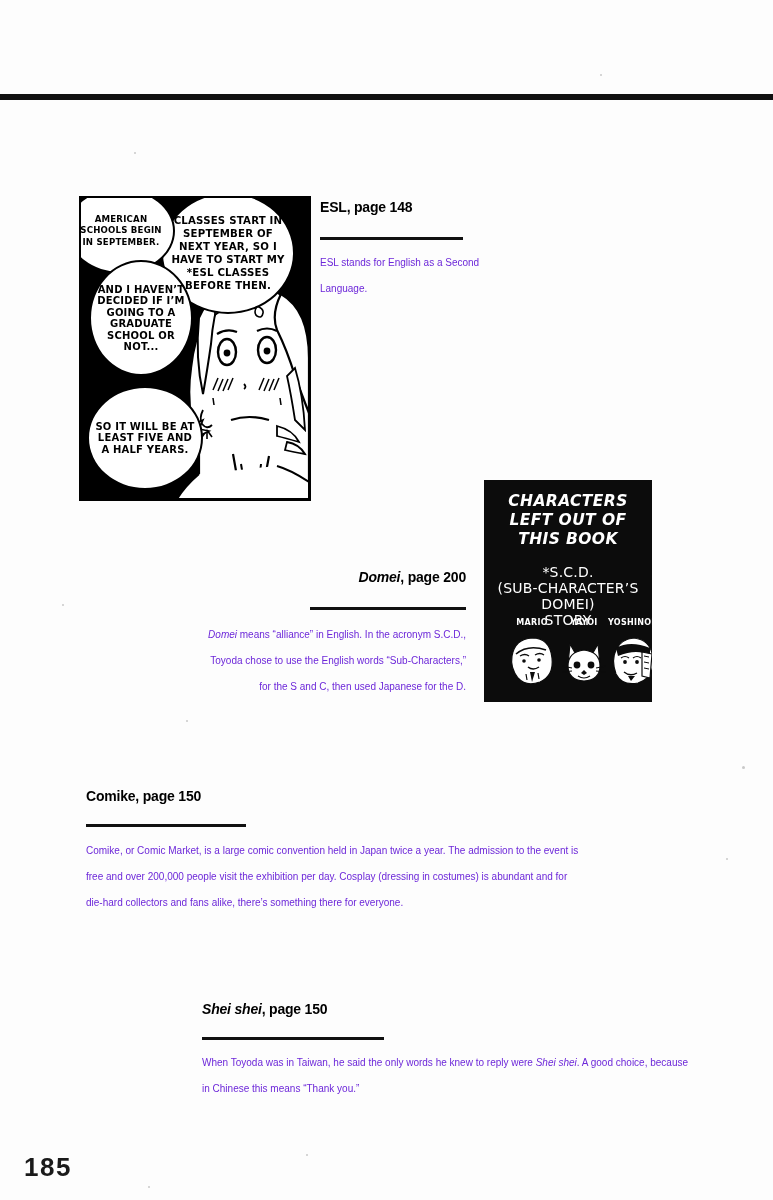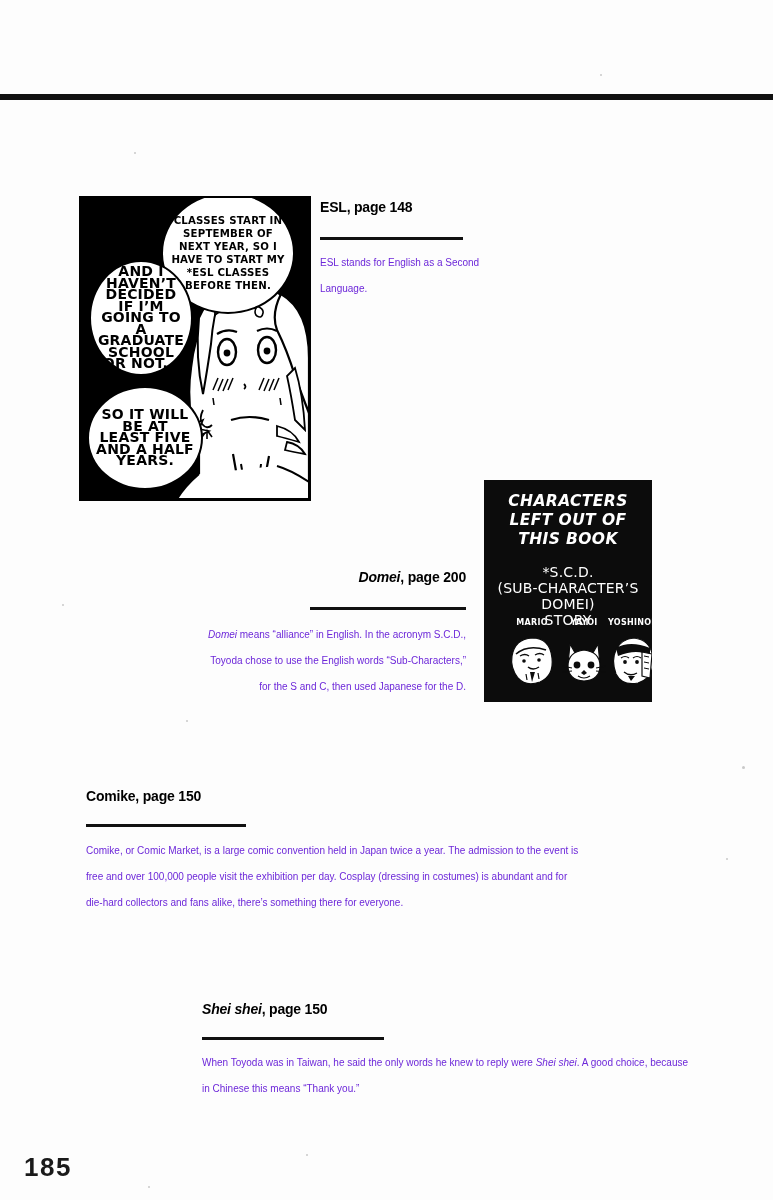--- a/index.html
+++ b/index.html
@@ -81,21 +81,21 @@
     position: absolute;
     background: #ffffff;
     border: 2px solid #000;
     border-radius: 50%;
     display: flex;
     align-items: center;
     justify-content: center;
     text-align: center;
     font-family: "DejaVu Sans", sans-serif;
     font-weight: bold;
-    font-size: 14px;
+    font-size: 10px;
     line-height: 11.5px;
     letter-spacing: 0.2px;
     box-sizing: border-box;
   }
   .bubble span { display: block; padding: 0 6px; }
 
   .bub-a { left: -14px; top: -10px; width: 108px; height: 86px; border-radius: 46% 50% 50% 50%; font-size: 8.6px;}
   .bub-b { left: 8px;  top: 62px;  width: 104px; height: 116px; }
   .bub-c { left: 6px;  top: 188px; width: 116px; height: 104px; }
   .bub-d { left: 80px; top: -6px;  width: 134px; height: 122px; font-size: 10.2px; line-height: 13px;}
@@ -240,20 +240,23 @@
       <path d="M118 276 Q104 288 96 301 L228 301 L228 284 Q210 272 196 268" fill="#fff" stroke="#000" stroke-width="2"></path>
 
       <path d="M196 228 q16 4 22 16 q-14 -4 -22 -6 Z" fill="#fff" stroke="#000" stroke-width="1.8"></path>
       <path d="M206 244 q12 2 18 12 q-12 -2 -20 -4 Z" fill="#fff" stroke="#000" stroke-width="1.8"></path>
 
       <path d="M110 228 l12 -6 l-4 9 l10 2 l-12 6 Z" fill="#fff" stroke="#000" stroke-width="1.6"></path>
     </svg>
 
     <div class="bubble bub-d">
       <span>CLASSES START IN SEPTEMBER OF NEXT YEAR, SO I HAVE TO START MY *ESL CLASSES BEFORE THEN.</span>
+    </div>
+    <div class="bubble bub-a">
+      <span>AMERICAN SCHOOLS BEGIN IN SEPTEMBER.</span>
     </div>
     <div class="bubble bub-b">
       <span>AND I HAVEN’T DECIDED IF I’M GOING TO A GRADUATE SCHOOL OR NOT...</span>
     </div>
     <div class="bubble bub-c">
       <span>SO IT WILL BE AT LEAST FIVE AND A HALF YEARS.</span>
     </div>
   </div>
 
   <div class="heading" style="left:320px; top:200px;">
@@ -329,21 +332,21 @@
   </div>
   <div class="rule" style="left:310px; top:607px; width:156px;"></div>
   <div class="body-text" style="left:208px; top:622px; width:258px; text-align:right;">
     <i>Domei</i> means “alliance” in English. In the acronym S.C.D., Toyoda chose to use the English words “Sub-Characters,” for the S and C, then used Japanese for the D.
   </div>
 
   <div class="heading" style="left:86px; top:789px;">
     <span>Comike, page 150</span>
   </div>
   <div class="rule" style="left:86px; top:824px; width:160px;"></div>
-  <div class="body-text" style="left:86px; top:838px; width:500px;">Comike, or Comic Market, is a large comic convention held in Japan twice a year. The admission to the event is free and over 100,000 people visit the exhibition per day. Cosplay (dressing in costumes) is abundant and for die-hard collectors and fans alike, there’s something there for everyone.</div>
+  <div class="body-text" style="left:86px; top:838px; width:500px;">Comike, or Comic Market, is a large comic convention held in Japan twice a year. The admission to the event is free and over 200,000 people visit the exhibition per day. Cosplay (dressing in costumes) is abundant and for die-hard collectors and fans alike, there’s something there for everyone.</div>
 
   <div class="heading" style="left:202px; top:1002px;">
     <span class="ital">Shei shei</span><span>, page 150</span>
   </div>
   <div class="rule" style="left:202px; top:1037px; width:182px;"></div>
   <div class="body-text" style="left:202px; top:1050px; width:488px;">
     When Toyoda was in Taiwan, he said the only words he knew to reply were <i>Shei shei</i>. A good choice, because in Chinese this means “Thank you.”
   </div>
 
   <div class="page-number">185</div>

